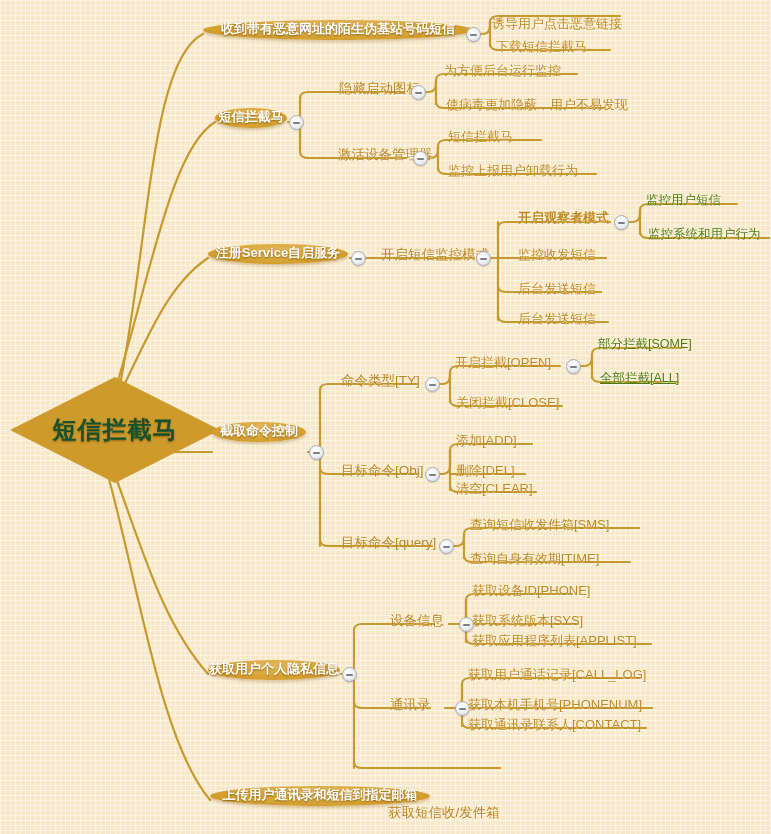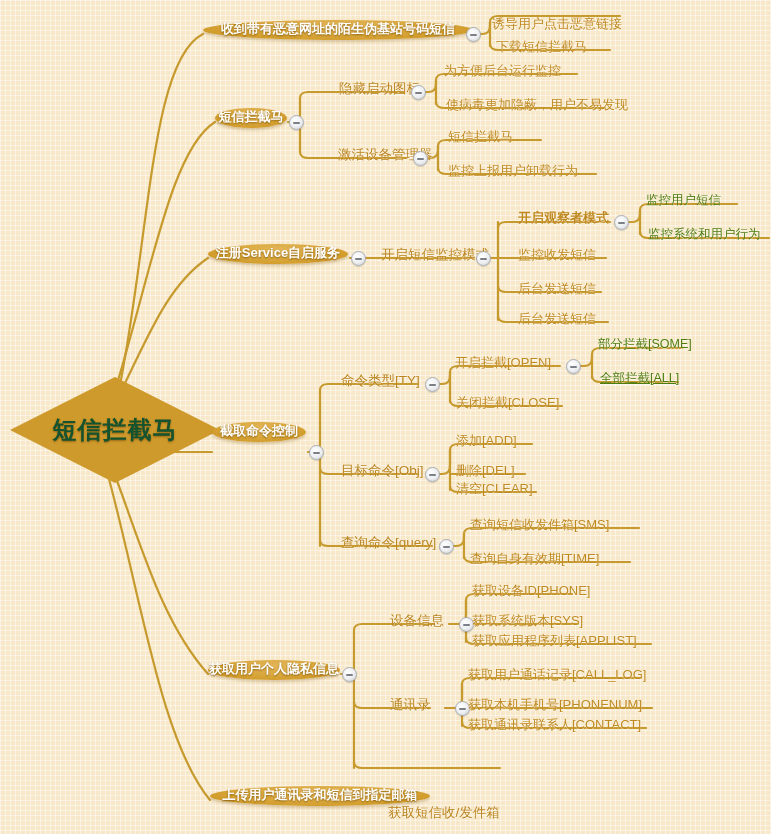--- a/index.html
+++ b/index.html
@@ -218,21 +218,21 @@
 <div class="lbl lv4" style="left:598px;top:336px;">部分拦截[SOME]</div>
 <div class="lbl lv4" style="left:600px;top:370px;text-decoration:underline;">全部拦截[ALL]</div>
 <div class="lbl lv3" style="left:456px;top:394px;">关闭拦截[CLOSE]</div>
 
 <div class="lbl lv2" style="left:341px;top:462px;">目标命令[Obj]</div>
 <div class="toggle" style="left:425px;top:467px;"></div>
 <div class="lbl lv3" style="left:456px;top:432px;">添加[ADD]</div>
 <div class="lbl lv3" style="left:456px;top:462px;">删除[DEL]</div>
 <div class="lbl lv3" style="left:456px;top:480px;">清空[CLEAR]</div>
 
-<div class="lbl lv2" style="left:341px;top:534px;">查询命令[query]</div>
+<div class="lbl lv2" style="left:341px;top:534px;">目标命令[query]</div>
 <div class="toggle" style="left:439px;top:539px;"></div>
 <div class="lbl lv3" style="left:470px;top:516px;">查询短信收发件箱[SMS]</div>
 <div class="lbl lv3" style="left:470px;top:550px;">查询自身有效期[TIME]</div>
 
 <div class="oval" style="left:208px;top:660px;width:132px;">
   <span>获取用户个人隐私信息</span>
 </div>
 <div class="toggle" style="left:342px;top:667px;"></div>
 
 <div class="lbl lv2" style="left:390px;top:612px;text-align:right;">设备信息</div>

